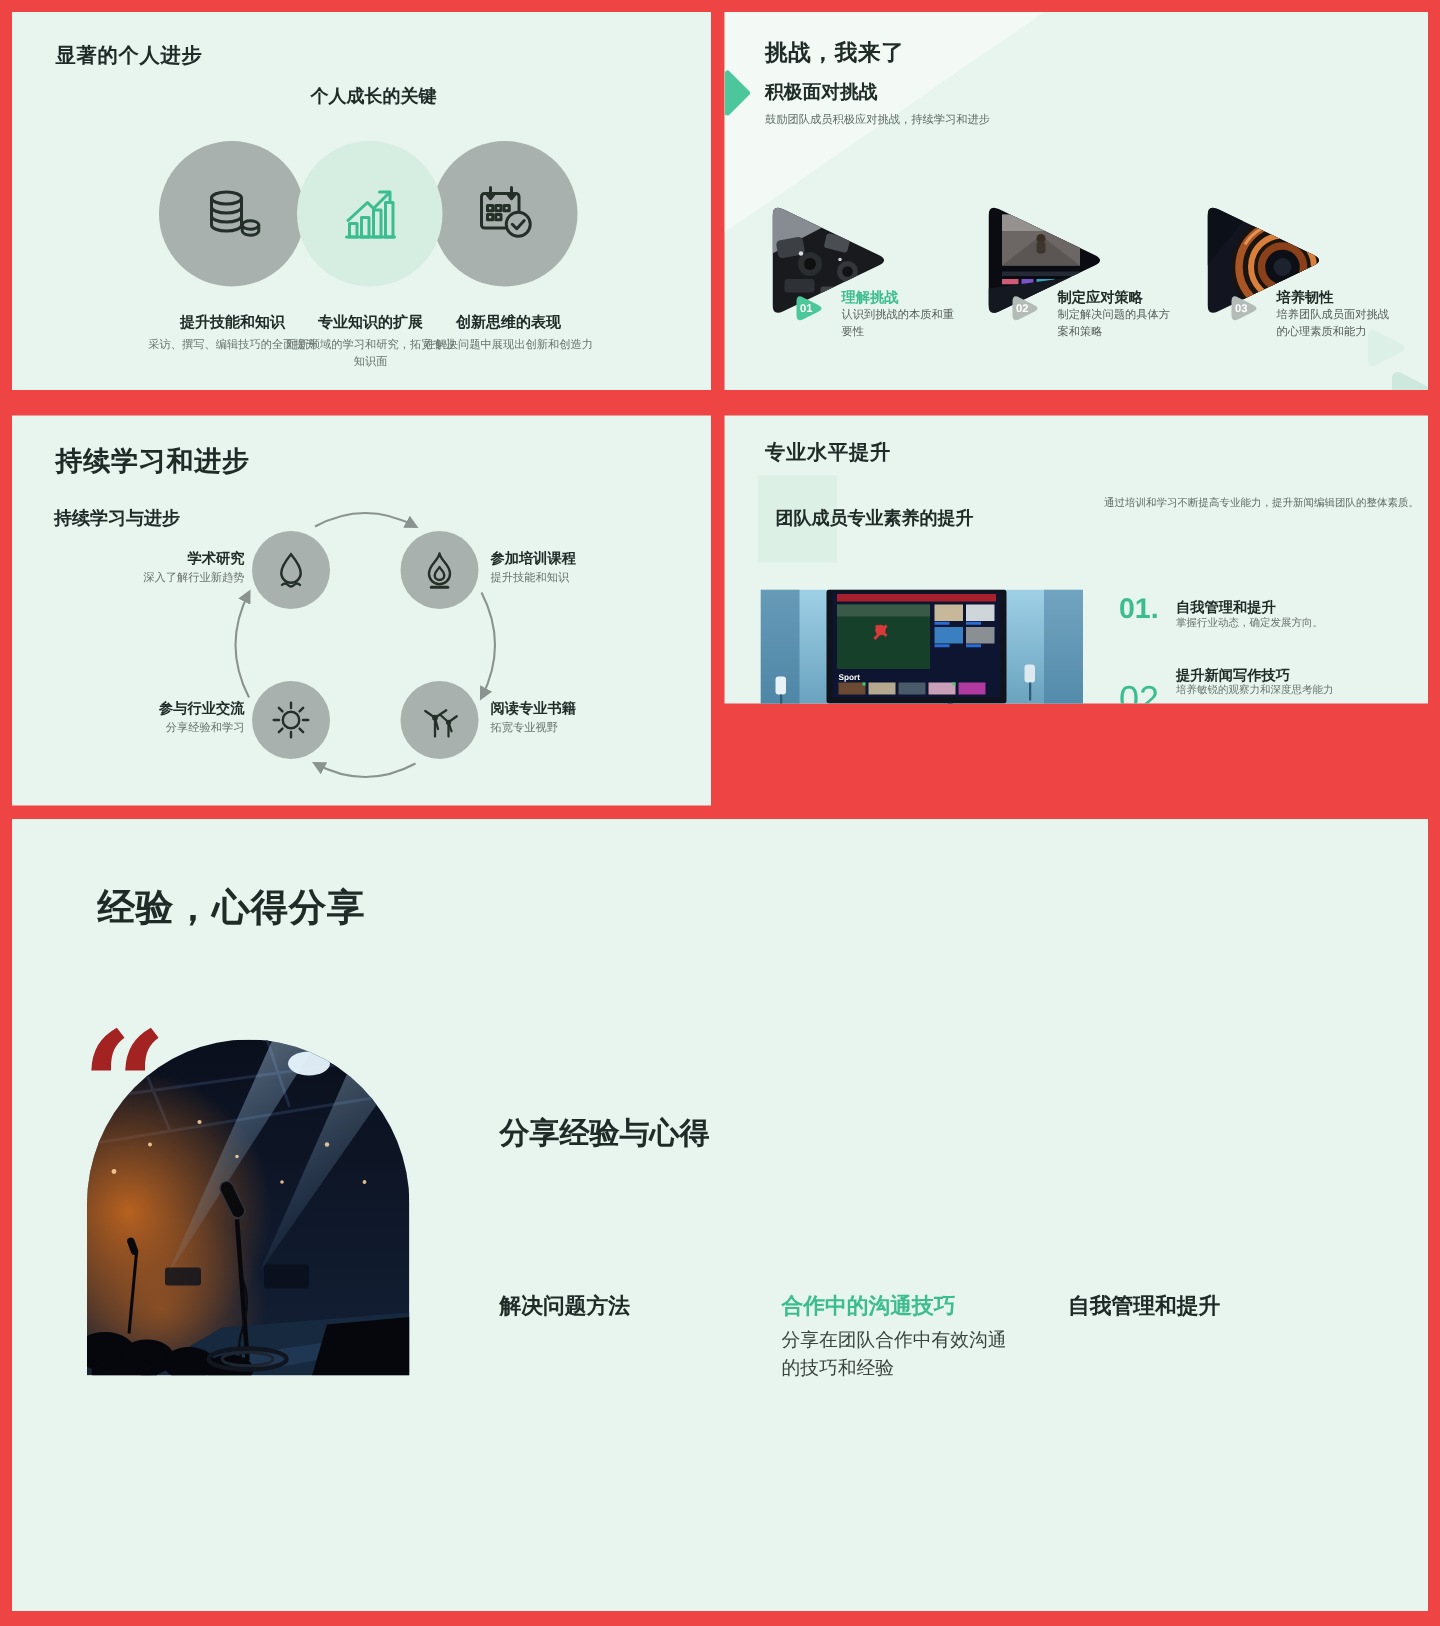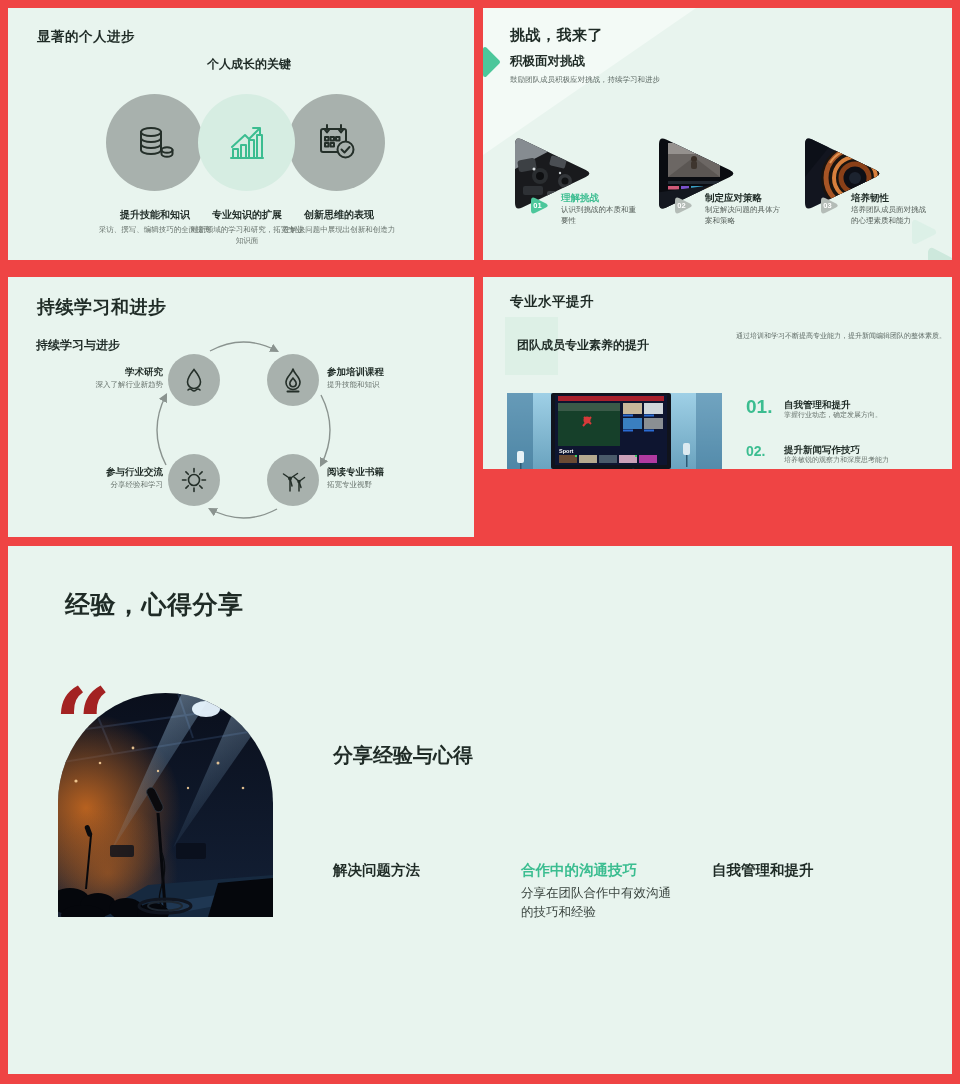--- a/index.html
+++ b/index.html
@@ -292,21 +292,21 @@
         <rect x="118" y="96" width="12" height="10" rx="4" fill="#7a4a4a"></rect>
       <circle cx="151" cy="85" r="7.5" fill="#4a3b2f"></circle>
         <rect x="139" y="91" width="26" height="16" rx="6" fill="#3f7d52"></rect>
       <rect x="0" y="108" width="215" height="7" fill="#8fb4c4"></rect>
     </svg>
 
     <div class="abs grn" style="left:263px;top:119px;font-size:19px;font-weight:700">01.</div>
     <div class="abs sub" style="left:301px;top:122px;font-size:9.5px">自我管理和提升</div>
     <div class="abs dsc" style="left:301px;top:133px;width:170px;font-size:7px">掌握行业动态，确定发展方向。</div>
 
-    <div class="abs grn" style="left:263px;top:166px;font-size:14px;font-weight:700">02.</div>
+    <div class="abs grn" style="left:263px;top:176px;font-size:24px;font-weight:400">02.</div>
     <div class="abs sub" style="left:301px;top:167px;font-size:9.5px">提升新闻写作技巧</div>
     <div class="abs dsc" style="left:301px;top:178px;width:170px;font-size:7px">培养敏锐的观察力和深度思考能力</div>
 
     <div class="abs grn" style="left:263px;top:209px;font-size:19px;font-weight:700">03.</div>
     <div class="abs sub" style="left:301px;top:212px;font-size:9.5px">新闻报道专业性</div>
     <div class="abs dsc" style="left:301px;top:223px;width:170px;font-size:7px">提高采访技巧和新闻编辑能力</div>
   </section>
 
   <section class="card" style="left:8px;top:546px;width:944px;height:528px">
     <div class="abs ttl" style="left:57px;top:42px;font-size:25px">经验，心得分享</div>

